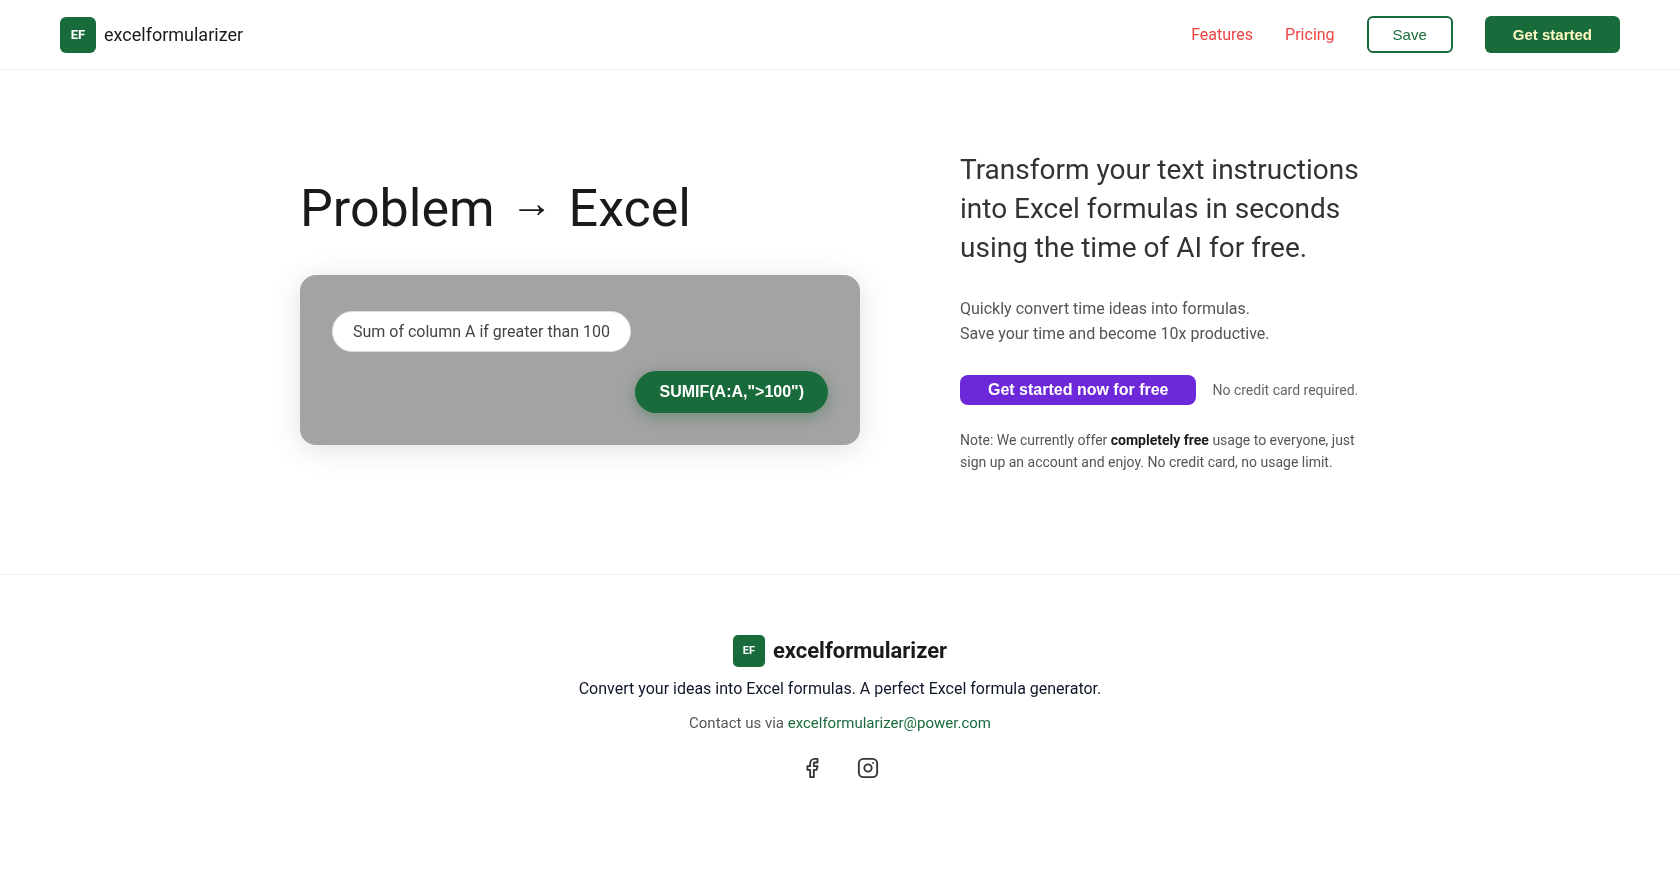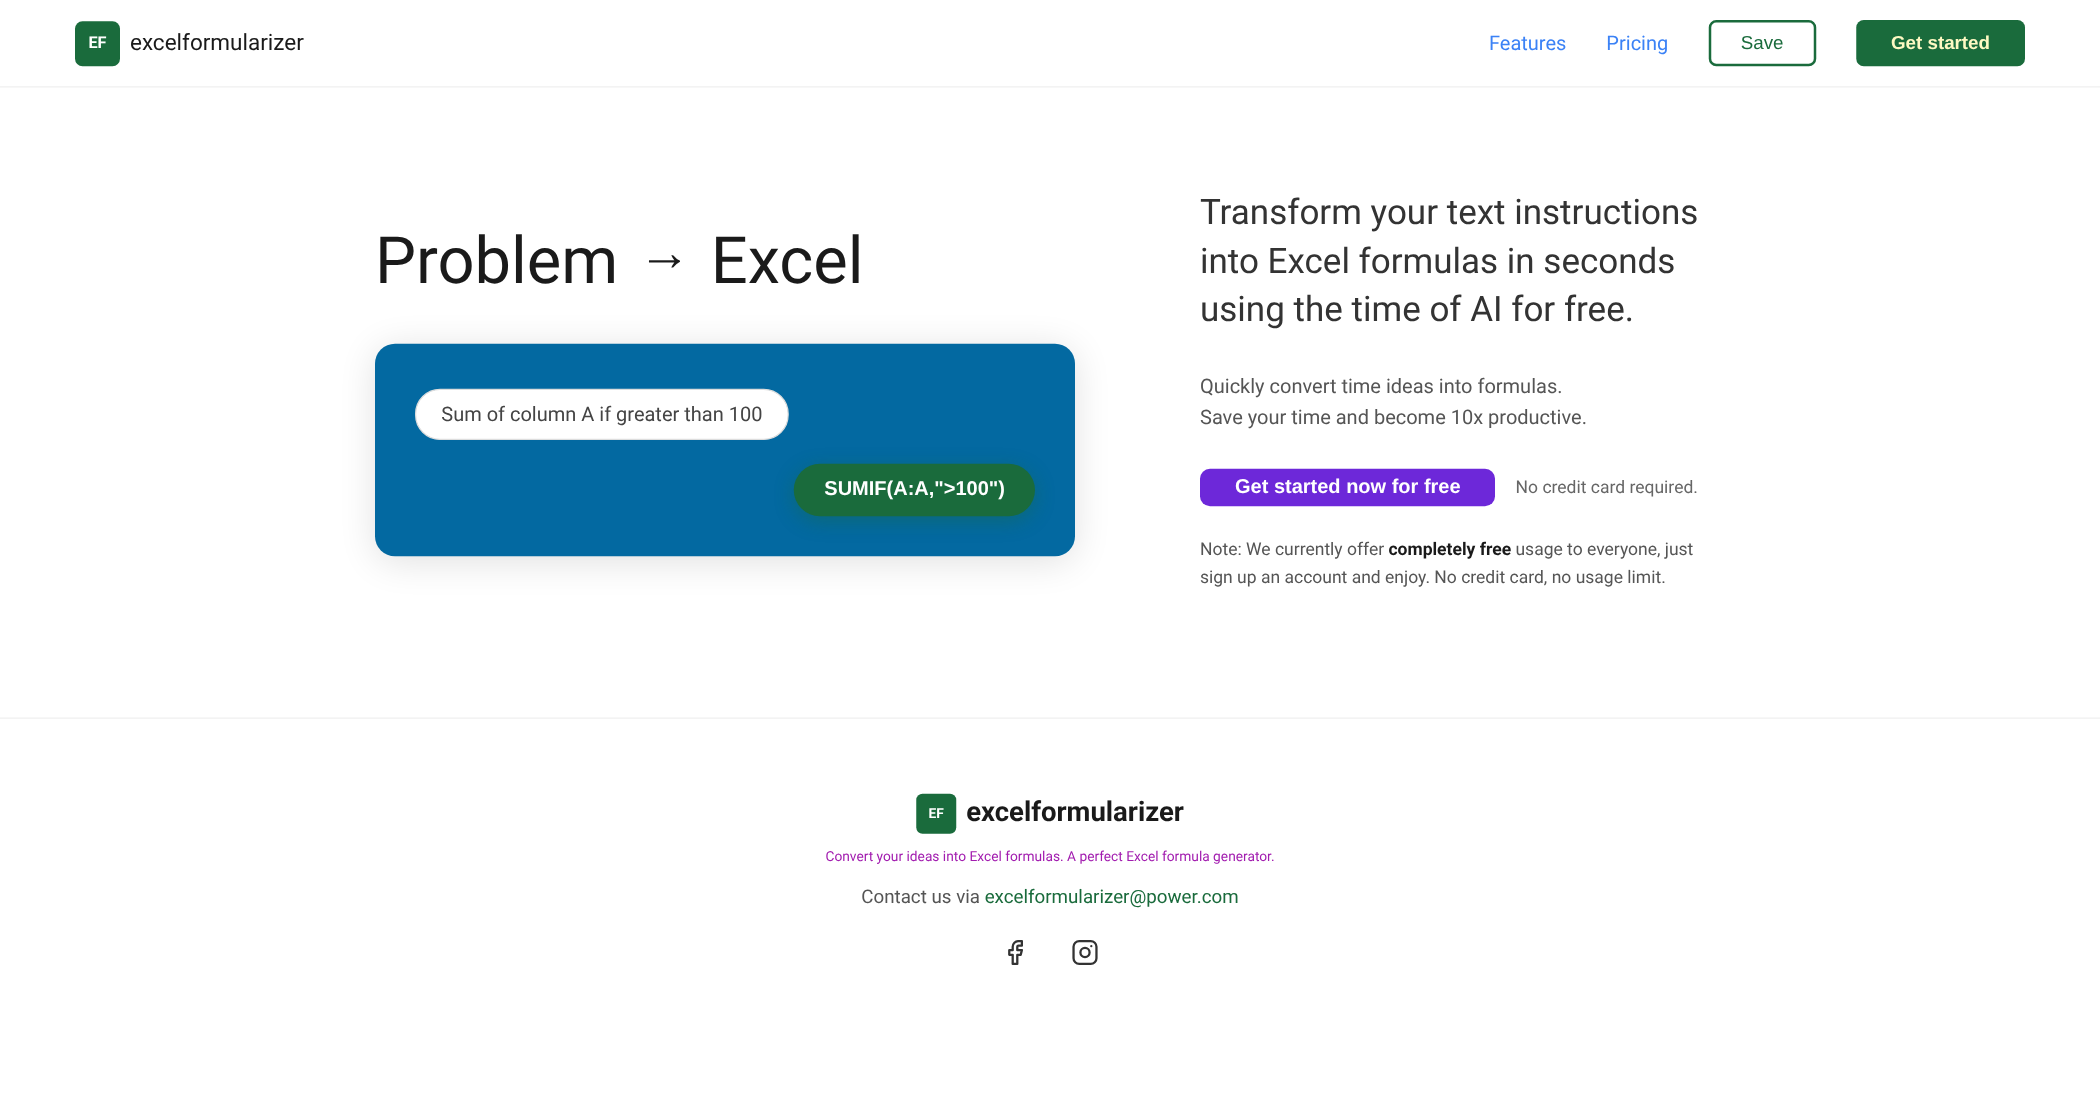--- a/index.html
+++ b/index.html
@@ -50,21 +50,21 @@
       font-weight: 400;
       color: #1a1a1a;
     }
     .nav-right {
       display: flex;
       align-items: center;
       gap: 32px;
     }
     .nav-link {
       font-size: 16px;
-      color: #3b82f6;
+      color: #ef4444;
       text-decoration: none;
       cursor: pointer;
     }
     .btn-login {
       padding: 8px 24px;
       border: 2px solid #1a6b3c;
       background: transparent;
       color: #1a6b3c;
       border-radius: 6px;
       font-size: 15px;
@@ -99,21 +99,21 @@
       color: #1a1a1a;
       margin-bottom: 36px;
       display: flex;
       gap: 16px;
     }
     .arrow-icon {
       font-size: 42px;
       color: #1a1a1a;
     }
     .demo-box {
-      background: #0369a1;
+      background: #a3a3a3;
       border-radius: 16px;
       box-shadow: 0 4px 30px rgba(0,0,0,0.12);
       padding: 36px 32px 52px 32px;
       min-height: 170px;
       position: relative;
     }
     .demo-input-text {
       font-size: 16px;
       color: #444;
       border: 1px solid #ddd;
@@ -210,22 +210,22 @@
       color: white;
       font-size: 11px;
       font-weight: 700;
     }
     .footer-logo-text {
       font-size: 22px;
       font-weight: 700;
       color: #1a1a1a;
     }
     .footer-tagline {
-      font-size: 11px;
-      color: #a21caf;
+      font-size: 16px;
+      color: #0f172a;
       margin-bottom: 16px;
     }
     .footer-contact {
       font-size: 15px;
       color: #555;
       margin-bottom: 20px;
     }
     .footer-contact a {
       color: #1a6b3c;
       text-decoration: none;

